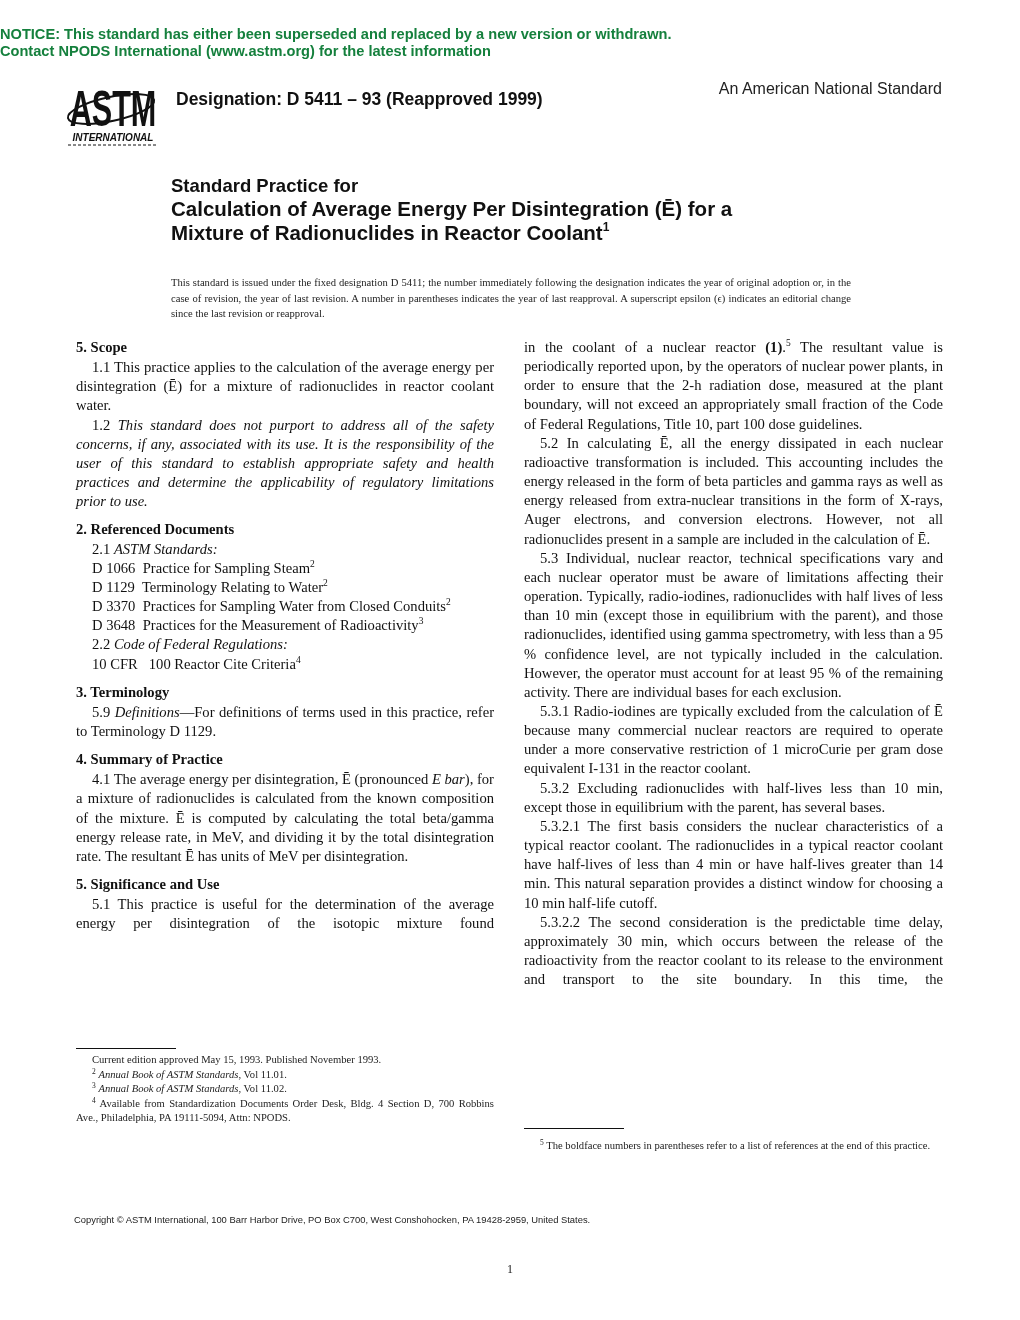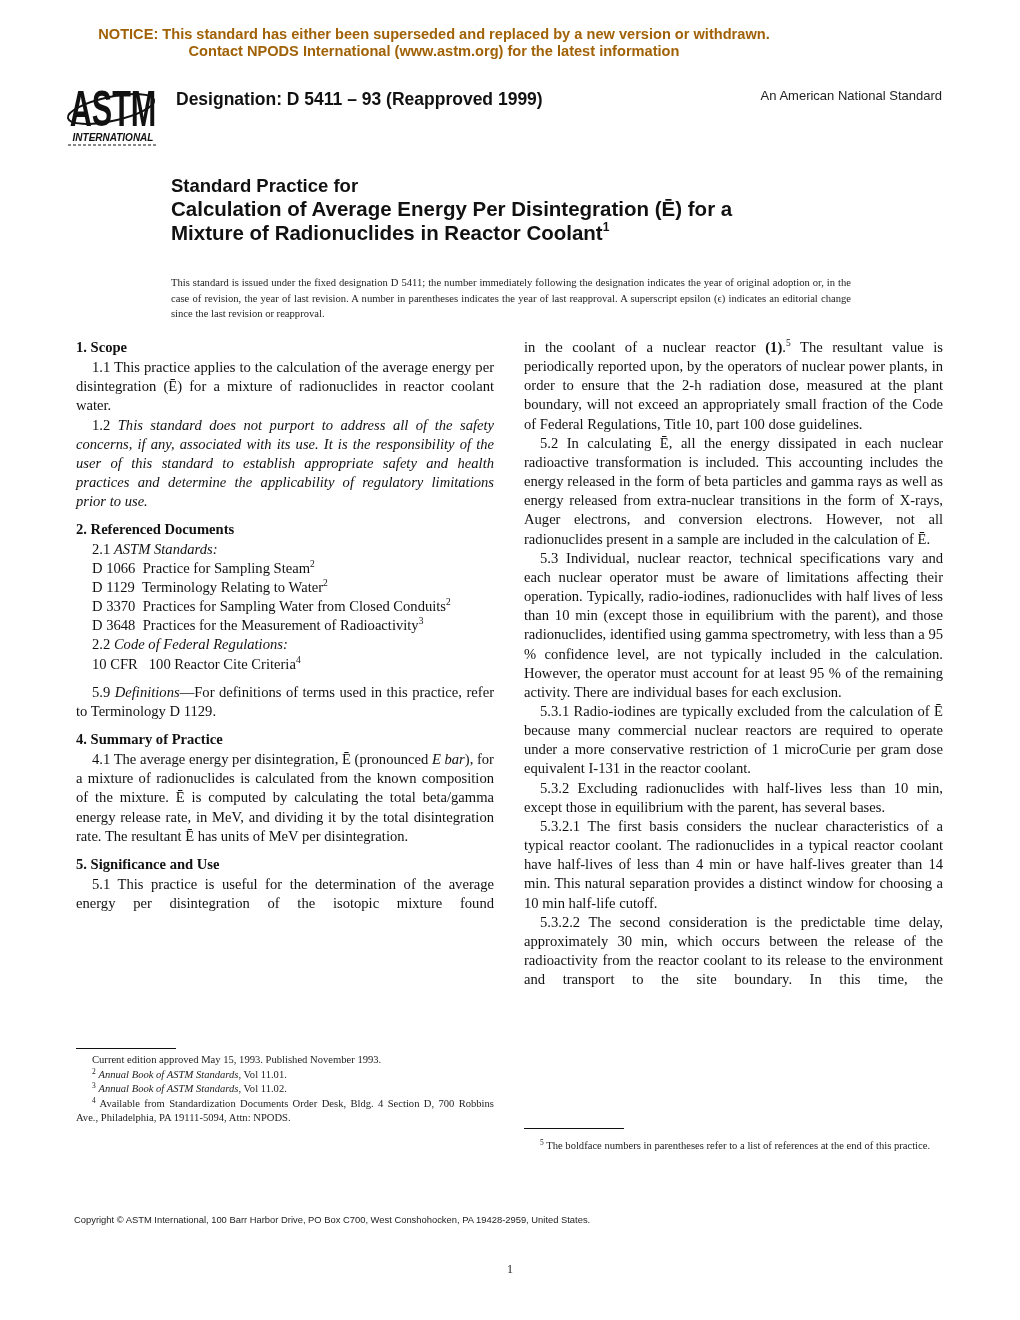--- a/index.html
+++ b/index.html
@@ -1,21 +1,21 @@
 <!DOCTYPE html>
 <html><head>
 <meta charset="utf-8">
 <style>
   html, body { margin: 0; padding: 0; background: #ffffff; }
   body { width: 1020px; height: 1320px; position: relative; overflow: hidden; color: #111; }
   .abs { position: absolute; }
-  .notice { left: 0; width: 868px; top: 26px; text-align: center; color: #a16207; font-family: "Liberation Sans", sans-serif; font-weight: bold; font-size: 14.6px; line-height: 17px; }
+  .notice { left: 0; width: 868px; top: 26px; text-align: left; color: #15803d; font-family: "Liberation Sans", sans-serif; font-weight: bold; font-size: 14.6px; line-height: 17px; }
   .logo { left: 64px; top: 76px; width: 98px; height: 76px; }
   .designation { left: 176px; top: 89px; font-family: "Liberation Sans", sans-serif; font-weight: bold; font-size: 17.5px; color: #111; }
-  .ans { right: 78px; top: 88px; font-family: "Liberation Sans", sans-serif; font-size: 13px; color: #222; }
+  .ans { right: 78px; top: 80px; font-family: "Liberation Sans", sans-serif; font-size: 16px; color: #222; }
   .title { left: 171px; top: 175px; width: 720px; font-family: "Liberation Sans", sans-serif; font-weight: bold; color: #111; }
   .title .t1 { font-size: 18.5px; line-height: 22px; }
   .title .t2 { font-size: 20.5px; line-height: 24px; }
   .title sup { font-size: 12px; vertical-align: 9px; line-height: 0; }
   .issued { left: 171px; top: 275px; width: 680px; font-family: "Liberation Serif", serif; font-size: 10.6px; line-height: 15.5px; color: #222; text-align: justify; }
   .col { font-family: "Liberation Serif", serif; font-size: 14.6px; line-height: 19.15px; color: #111; }
   .col-left { left: 76px; top: 338px; width: 418px; }
   .col-right { left: 524px; top: 338px; width: 419px; }
   .col p { margin: 0; text-align: justify; text-indent: 16px; }
   .col p.noindent { text-indent: 0; }
@@ -60,37 +60,38 @@
 <div class="abs title">
   <div class="t1">Standard Practice for</div>
   <div class="t2">Calculation of Average Energy Per Disintegration (Ē) for a</div>
   <div class="t2"><span>Mixture of Radionuclides in Reactor Coolant</span><sup>1</sup></div>
 </div>
 
 <div class="abs issued">This standard is issued under the fixed designation D 5411; the number immediately following the designation indicates the year of original adoption or, in the case of revision, the year of last revision. A number in parentheses indicates the year of last reapproval. A superscript epsilon (ϵ) indicates an editorial change since the last revision or reapproval.</div>
 
 <div class="abs col col-left">
   <div class="sec">
-    <h2>1.  Scope</h2>
+    <h2>5.  Scope</h2>
     <p>1.1 This practice applies to the calculation of the average energy per disintegration (Ē) for a mixture of radionuclides in reactor coolant water.</p>
     <p><span>1.2 </span><i>This standard does not purport to address all of the safety concerns, if any, associated with its use. It is the responsibility of the user of this standard to establish appropriate safety and health practices and determine the applicability of regulatory limitations prior to use.</i></p>
   </div>
 
   <div class="sec">
     <h2>2.  Referenced Documents</h2>
     <div class="ref-item first"><span>2.1 </span><i>ASTM Standards:</i></div>
     <div class="ref-item"><span>D 1066</span>&nbsp; <span>Practice for Sampling Steam</span><sup>2</sup></div>
     <div class="ref-item"><span>D 1129</span>&nbsp; <span>Terminology Relating to Water</span><sup>2</sup></div>
     <div class="ref-item"><span>D 3370</span>&nbsp; <span>Practices for Sampling Water from Closed Conduits</span><sup>2</sup></div>
     <div class="ref-item"><span>D 3648</span>&nbsp; <span>Practices for the Measurement of Radioactivity</span><sup>3</sup></div>
     <div class="ref-item first"><span>2.2 </span><i>Code of Federal Regulations:</i></div>
     <div class="ref-item"><span>10 CFR</span>&nbsp;&nbsp; <span>100 Reactor Cite Criteria</span><sup>4</sup></div>
   </div>
 
   <div class="sec">
+    <h2>3.  Terminology</h2>
     <p><span>5.9 </span><i>Definitions</i><span>—For definitions of terms used in this practice, refer to Terminology D 1129.</span></p>
   </div>
 
   <div class="sec">
     <h2>4.  Summary of Practice</h2>
     <p><span>4.1 The average energy per disintegration, Ē (pronounced </span><i>E bar</i><span>), for a mixture of radionuclides is calculated from the known composition of the mixture. Ē is computed by calculating the total beta/gamma energy release rate, in MeV, and dividing it by the total disintegration rate. The resultant Ē has units of MeV per disintegration.</span></p>
   </div>
 
   <div class="sec">
     <h2>5.  Significance and Use</h2>

